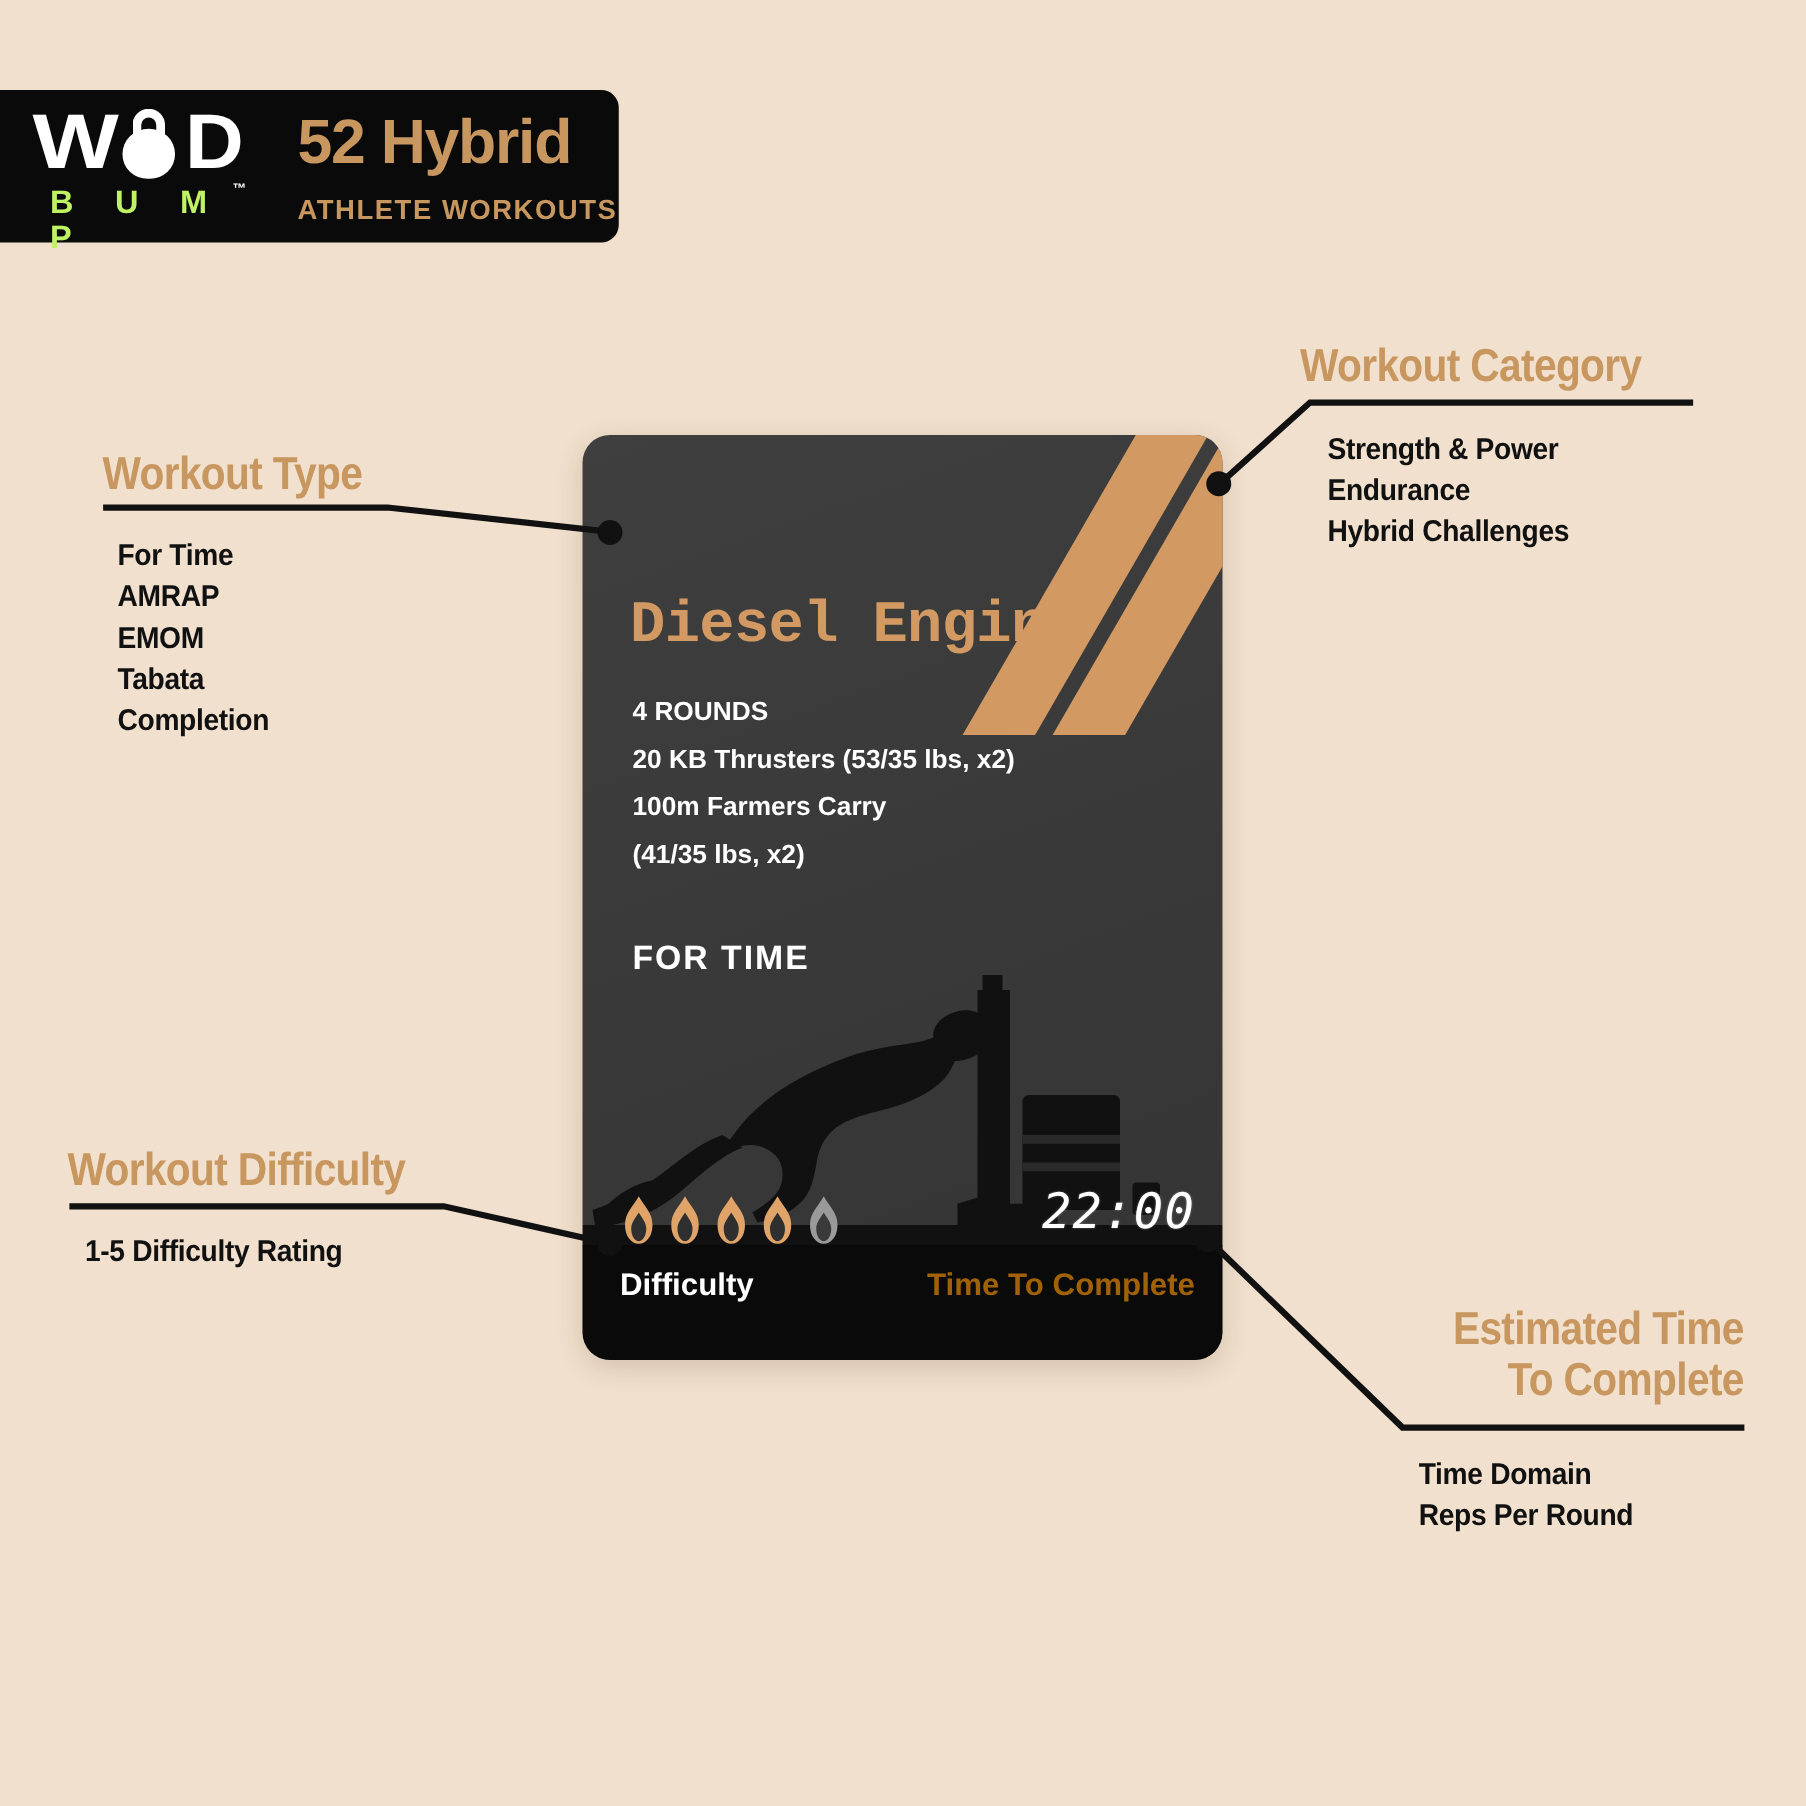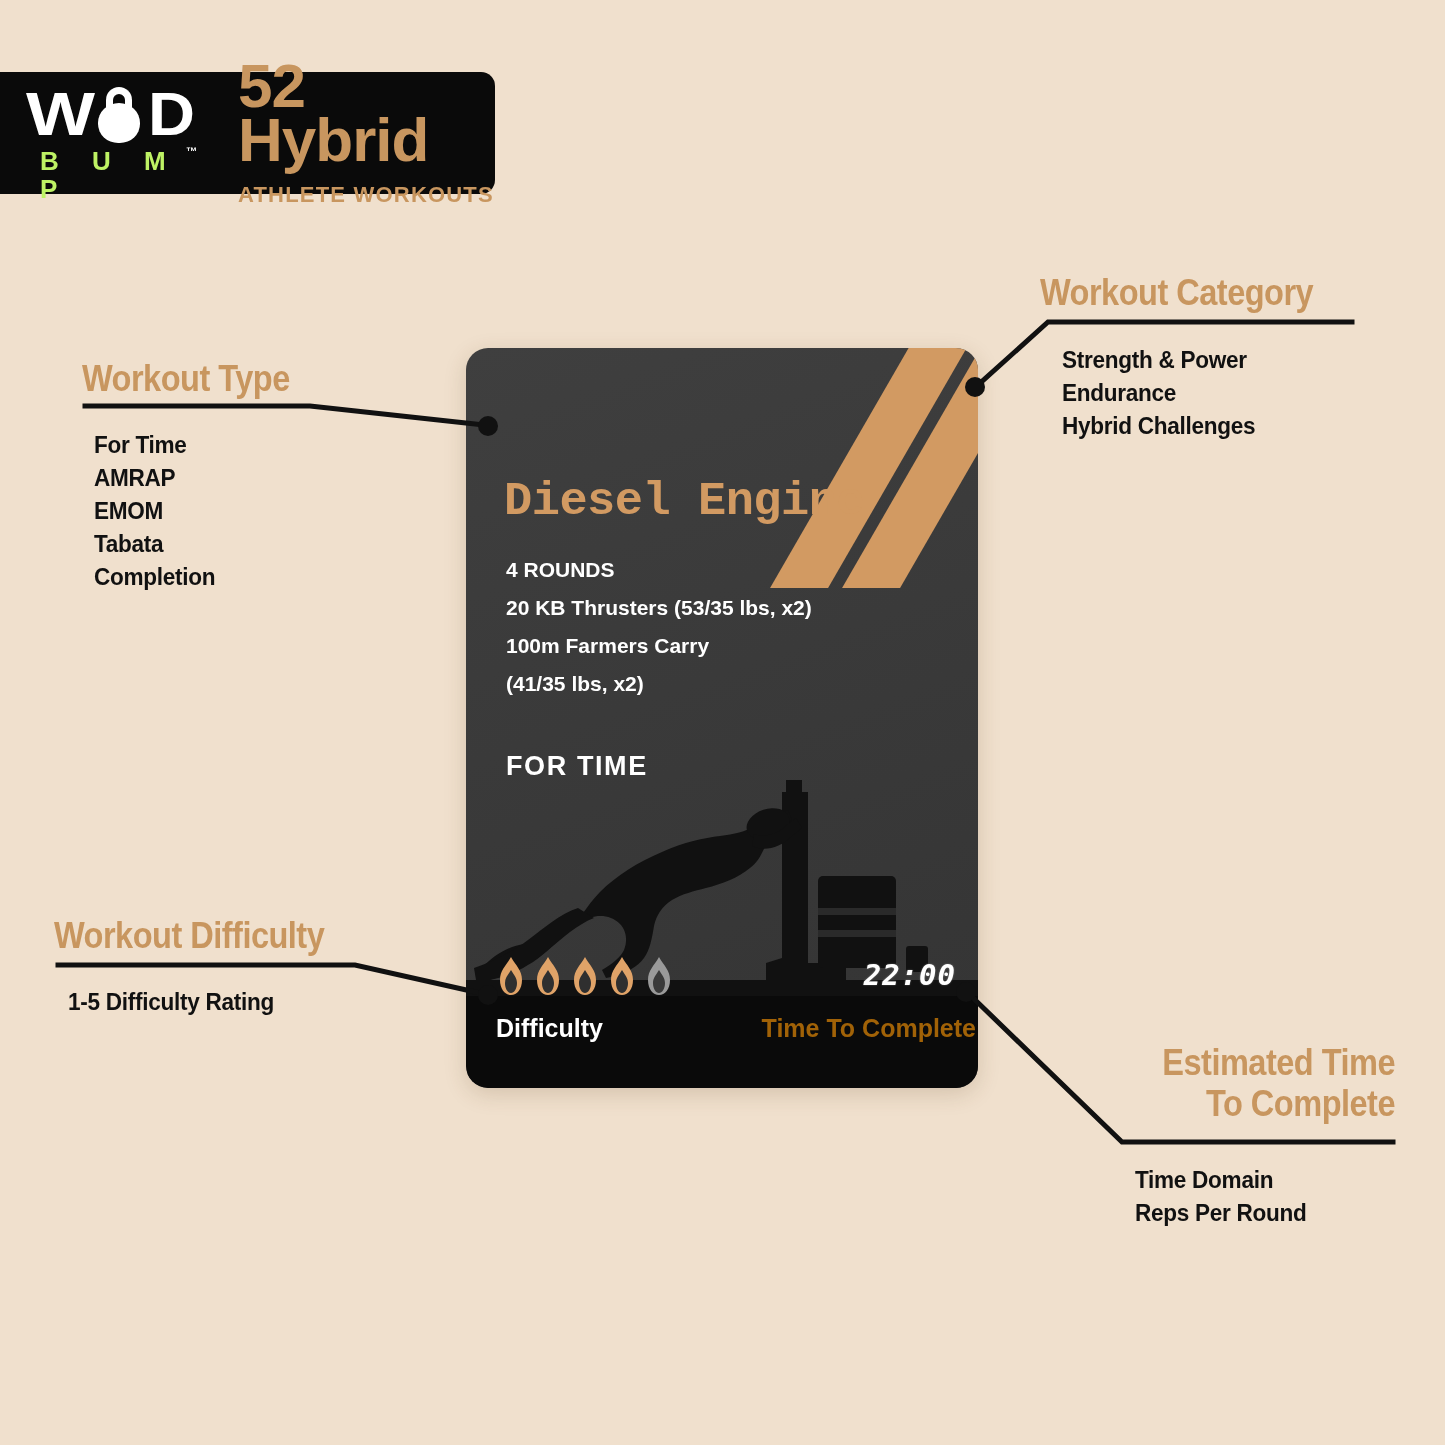--- a/index.html
+++ b/index.html
@@ -97,21 +97,21 @@
     font-size: 11px;
     font-weight: bold;
   }
   #logo-text {
     margin-left: 22px;
   }
   #logo-title {
     color: #C8965F;
     font-family: "Liberation Sans", sans-serif;
     font-weight: bold;
-    font-size: 62px;
+    font-size: 50px;
     line-height: 54px;
     letter-spacing: -1px;
   }
   #logo-sub {
     color: #C8965F;
     font-family: "Liberation Sans", sans-serif;
     font-weight: bold;
     font-size: 22px;
     letter-spacing: 1.2px;
     line-height: 26px;
@@ -196,39 +196,38 @@
   }
   .flame { width: 30px; height: 40px; display: block; }
 
   
   #timer-display {
     position: absolute;
     right: 22px;
     bottom: 96px;
     color: #FFFFFF;
     font-family: "DejaVu Sans Mono", monospace;
-    font-weight: bold;
-    font-size: 29px;
+    font-weight: normal;
+    font-size: 39px;
     font-style: italic;
     letter-spacing: 1px;
     text-shadow: 0 0 2px rgba(255,255,255,0.35);
     margin-top: 16px;
   }
 
   
   #card-footer {
     position: absolute;
     left: 0;
     bottom: 0;
     width: 512px;
     height: 92px;
     background: #0A0A0A;
     border-bottom-left-radius: 22px;
     border-bottom-right-radius: 22px;
-    padding-left: 20px;
   }
   #footer-difficulty-label {
     position: absolute;
     left: 30px;
     top: 18px;
     color: #FFFFFF;
     font-family: "Liberation Sans", sans-serif;
     font-weight: bold;
     font-size: 25px;
   }

